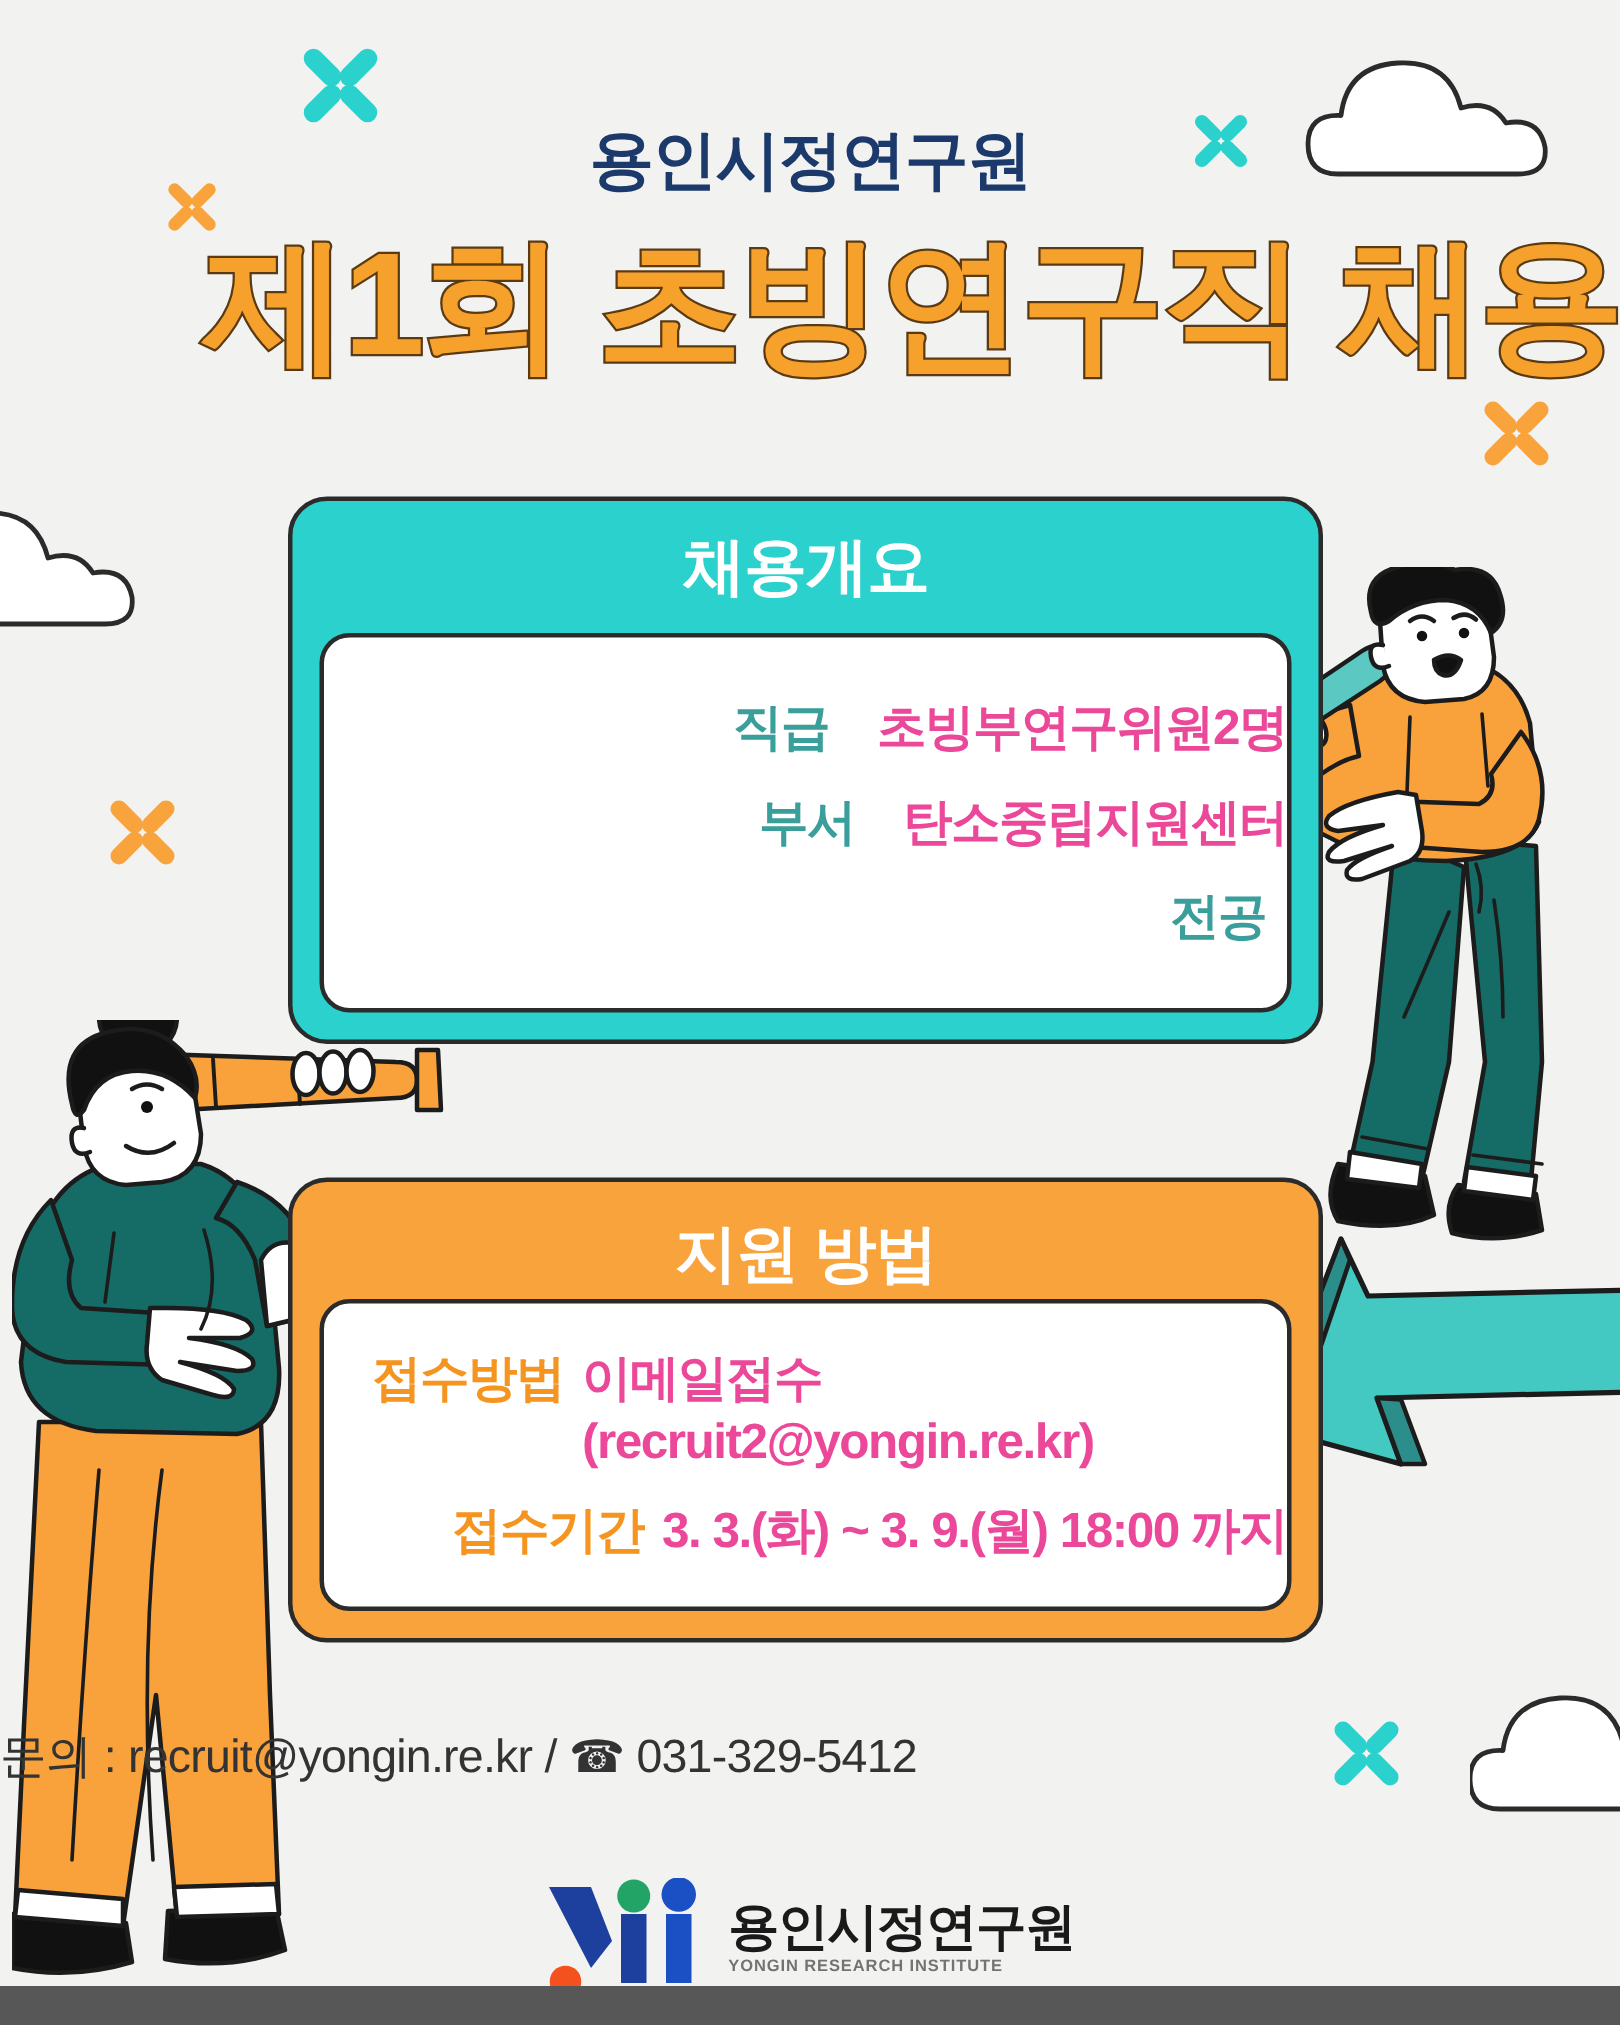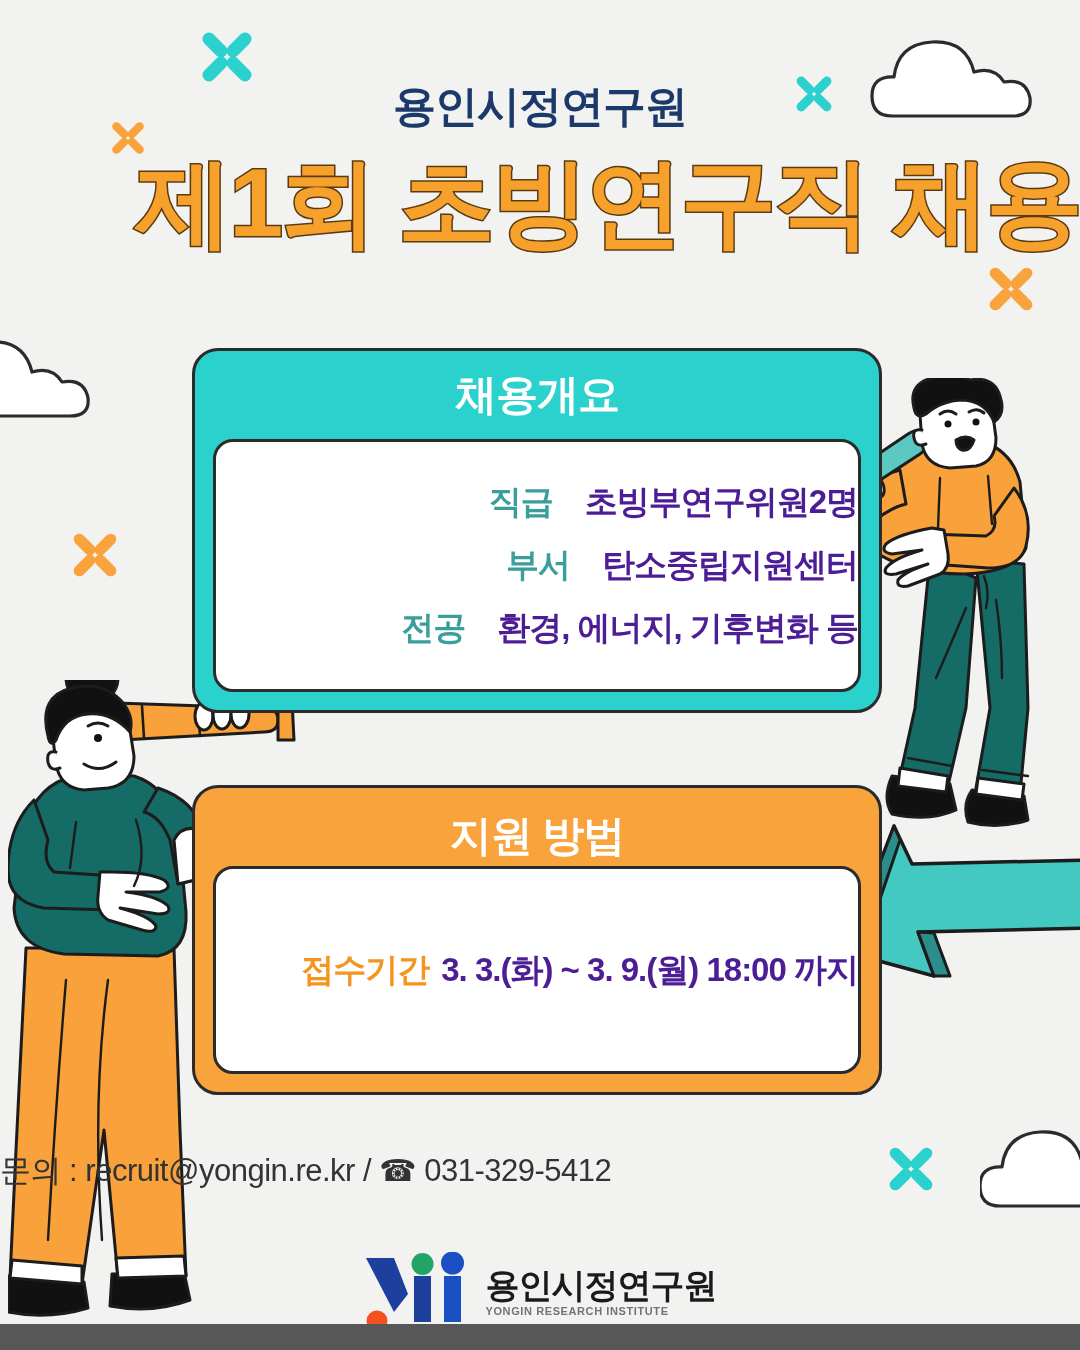--- a/index.html
+++ b/index.html
@@ -45,21 +45,21 @@
   }
 
   
   .card{
     position:absolute;
     border:3px solid #2b2b2b;
     border-radius:26px;
     box-sizing:border-box;
   }
   .card-teal{
-    left:192px; top:348px;
+    left:192px; top:331px;
     width:690px; height:365px;
     background:#2BD1CC;
   }
   .card-orange{
     left:192px; top:785px;
     width:690px; height:310px;
     background:#F9A33C;
   }
   .card-head{
     position:absolute;
@@ -100,21 +100,21 @@
     min-width:78px;
     text-align:left;
   }
   .card-orange .row-label{
     color:#F5941E;
     min-width:130px;
     font-size:33px;
   }
   .row-value{
     font-size:33px; font-weight:bold;
-    color:#4c1d95;
+    color:#ec4899;
     letter-spacing:-1px;
     margin-left:18px;
   }
   .card-orange .row-value{margin-left:10px;}
 
   
   .contact{
     position:absolute;
     left:0; right:0; top:1150px;
     font-size:31px;
@@ -333,28 +333,31 @@
       <div class="row">
         <span class="row-label">직급</span>
         <span class="row-value">초빙부연구위원2명</span>
       </div>
       <div class="row">
         <span class="row-label">부서</span>
         <span class="row-value">탄소중립지원센터</span>
       </div>
       <div class="row">
         <span class="row-label">전공</span>
-        <span class="row-value">환경, 에너지, 기후변화 등</span>
       </div>
     </div>
   </div>
 
   <div class="card card-orange">
     <div class="card-head">지원 방법</div>
     <div class="card-body">
+      <div class="row">
+        <span class="row-label">접수방법</span>
+        <span class="row-value">이메일접수(recruit2@yongin.re.kr)</span>
+      </div>
       <div class="row">
         <span class="row-label">접수기간</span>
         <span class="row-value">3. 3.(화) ~ 3. 9.(월) 18:00 까지</span>
       </div>
     </div>
   </div>
 
   <div class="contact">
     <span>문의 : </span><span>recruit@yongin.re.kr</span><span> / </span><span class="tel-icon">☎</span> <span>031-329-5412</span>
   </div>

